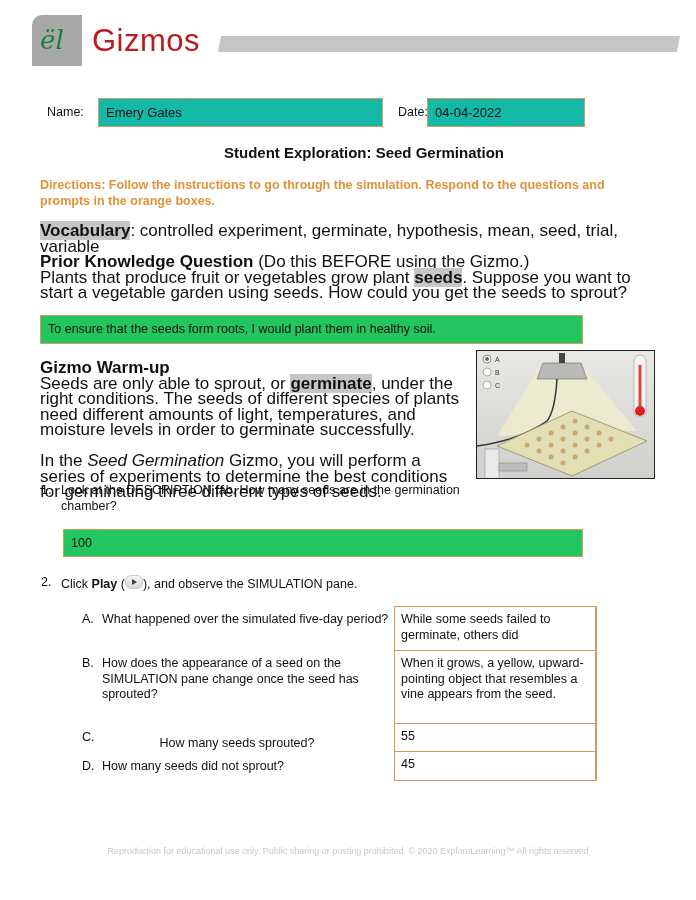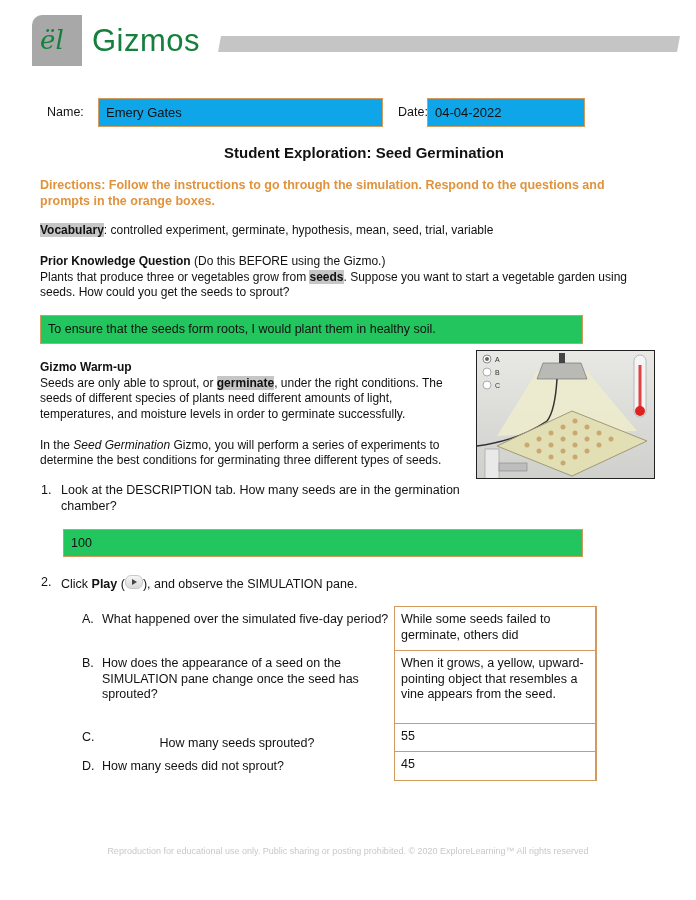--- a/index.html
+++ b/index.html
@@ -5,34 +5,34 @@
   html, body { margin: 0; padding: 0; background: #ffffff; }
   body { width: 696px; height: 900px; position: relative; overflow: hidden;
          font-family: "Liberation Sans", sans-serif; color: #111; font-size: 12.5px; }
   .abs { position: absolute; }
 
   
   .logo-box { left: 32px; top: 15px; width: 50px; height: 51px; background: #a8a8a8;
               border-top-left-radius: 10px; }
   .logo-glyph { left: 40px; top: 25px; font-family: "DejaVu Serif", serif; font-style: italic;
                 font-size: 26px; color: #15803d; line-height: 30px; }
-  .brand { left: 92px; top: 22px; font-size: 31px; color: #15803d; line-height: 38px; letter-spacing: 0.5px; }
+  .brand { left: 92px; top: 22px; font-size: 31px; color: #b91c1c; line-height: 38px; letter-spacing: 0.5px; }
   .header-bar { left: 218px; top: 36px; width: 462px; height: 16px; background: #c5c5c5;
                 clip-path: polygon(3px 0, 100% 0, calc(100% - 3px) 100%, 0 100%); }
 
   
   .label { font-size: 12.5px; color: #111; }
-  .field { border: 1px solid #d29a5c; background: #0ea5e9; box-sizing: border-box;
+  .field { border: 1px solid #d29a5c; background: #14b8a6; box-sizing: border-box;
            padding: 6px 7px; font-size: 13px; line-height: 15px; }
 
   .title { left: 0; width: 696px; top: 144px; text-align: center; font-weight: bold; font-size: 15px; padding-left: 16px; }
 
   .directions { left: 40px; top: 177px; width: 600px; color: #e0933d; font-weight: bold;
                 font-size: 12.5px; line-height: 16px; }
-  .para { left: 40px; font-size: 12px; line-height: 15.5px; }
+  .para { left: 40px; font-size: 17px; line-height: 15.5px; }
   .hl { background: #c6c6c6; font-weight: bold; }
   b { font-weight: bold; }
 
   .answer-box { border: 1px solid #d29a5c; box-sizing: border-box; padding: 6px 7px;
                 font-size: 12.5px; line-height: 15px; background: #22c55e; }
 
   .gizmo-img { left: 476px; top: 350px; width: 179px; height: 129px; border: 1px solid #222;
                box-sizing: border-box; background: #d9dad5; overflow: hidden; }
 
   .qnum { font-size: 12.5px; line-height: 15.5px; }
@@ -65,21 +65,21 @@
 <div class="abs title">Student Exploration: Seed Germination</div>
 
 <div class="abs directions">Directions: Follow the instructions to go through the simulation. Respond to the questions and prompts in the orange boxes.</div>
 
 <div class="abs para" style="top:223px; width:620px;">
   <span class="hl">Vocabulary</span><span>:</span><span> controlled experiment, germinate, hypothesis, mean, seed, trial, variable</span>
 </div>
 
 <div class="abs para" style="top:254px; width:620px;">
   <div><b>Prior Knowledge Question</b><span> (Do this BEFORE using the Gizmo.)</span></div>
-  <div><span>Plants that produce three or vegetables grow from </span><span class="hl">seeds</span><span>. Suppose you want to start a vegetable garden using seeds. How could you get the seeds to sprout?</span></div>
+  <div><span>Plants that produce fruit or vegetables grow plant </span><span class="hl">seeds</span><span>. Suppose you want to start a vegetable garden using seeds. How could you get the seeds to sprout?</span></div>
 </div>
 <div class="abs answer-box" style="left:40px; top:315px; width:543px; height:29px;">To ensure that the seeds form roots, I would plant them in healthy soil.</div>
 
 <div class="abs para" style="top:360px; width:425px;">
   <div><b>Gizmo Warm-up</b></div>
   <div><span>Seeds are only able to sprout, or </span><span class="hl">germinate</span><span>, under the right conditions. The seeds of different species of plants need different amounts of light, temperatures, and moisture levels in order to germinate successfully.</span></div>
   <div style="height:15.5px;"></div>
   <div><span>In the </span><i>Seed Germination</i><span> Gizmo, you will perform a series of experiments to determine the best conditions for germinating three different types of seeds.</span></div>
 </div>
 

